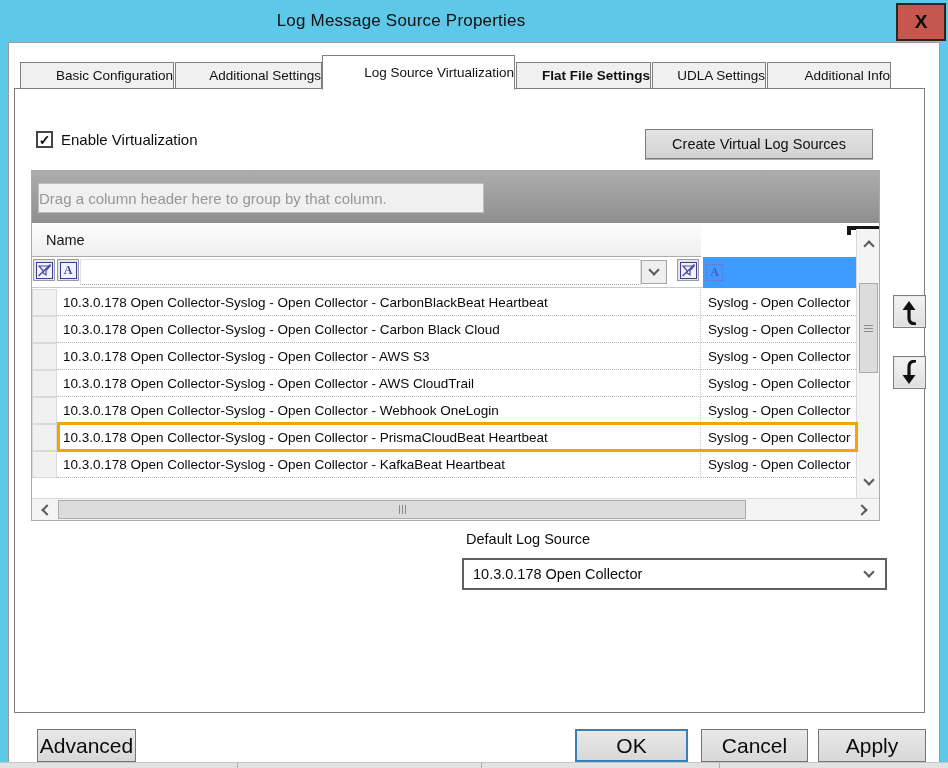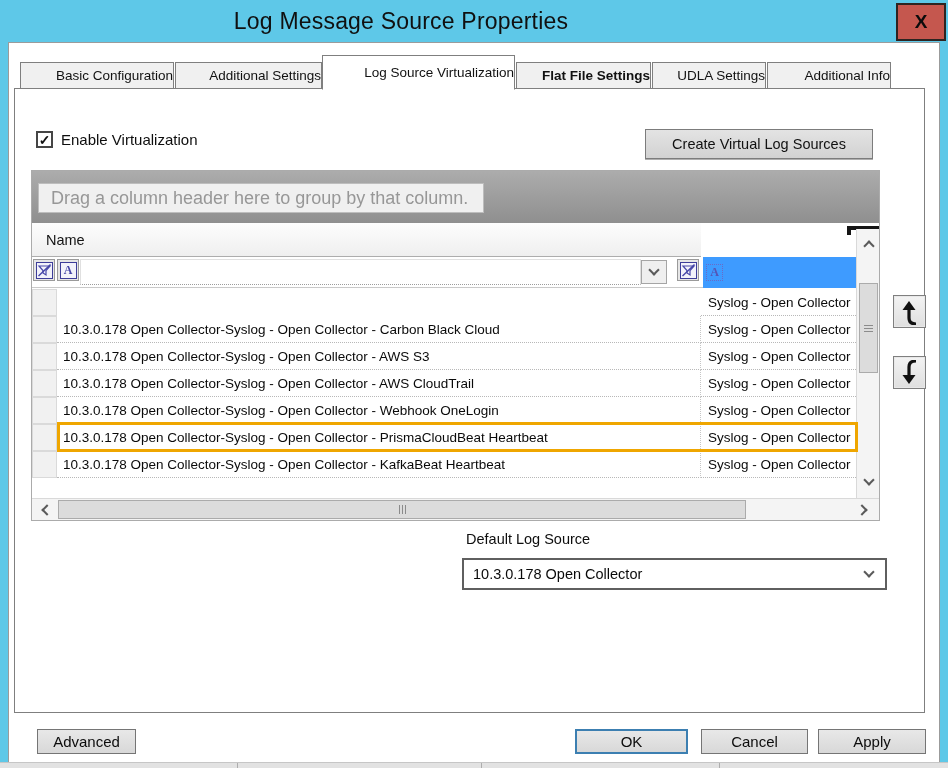--- a/index.html
+++ b/index.html
@@ -3,21 +3,21 @@
 <meta charset="utf-8">
 <style>
   * { margin:0; padding:0; box-sizing:border-box; }
   html,body { width:948px; height:768px; }
   body { font-family:"Liberation Sans", sans-serif; position:relative; background:#E4E4E4; overflow:hidden; }
 
   
   .screen { position:absolute; left:0; top:0; width:948px; height:768px; background:#5EC8E8; }
   .titlebar { position:absolute; left:0; top:0; width:948px; height:42px; background:#5EC8E8; }
   .title { position:absolute; left:0; top:0; width:802px; height:42px; display:flex; align-items:center; justify-content:center;
-           font-size:23px; color:#101010; letter-spacing:.2px; }
+           font-size:17px; color:#101010; letter-spacing:.2px; }
   .closebtn { position:absolute; left:896px; top:3px; width:50px; height:38px; background:#C5574E;
               border:2px solid #2E2421; display:flex; align-items:center; justify-content:center;
               font-size:19px; font-weight:bold; color:#0B0B0B; cursor:pointer; }
   .dialogbody { position:absolute; left:8px; top:42px; width:932px; height:720px; background:#FFFFFF; border:1px solid #9B9B9B; border-bottom:none; }
   .bottomstrip { position:absolute; left:0; top:762px; width:948px; height:6px; background:#E2E2E2; border-top:1px solid #C6C6C6; }
   .strip-tick { position:absolute; top:0; width:1px; height:6px; background:#ADADAD; }
 
   
   .tab { position:absolute; top:62px; height:27px; background:#F0F0F0; border:1px solid #7F7F7F;
          display:flex; align-items:center; justify-content:flex-end; font-size:13.5px; color:#111; cursor:pointer; z-index:3; }
@@ -29,21 +29,21 @@
               display:flex; align-items:center; justify-content:center; font-size:14px; font-weight:bold; color:#111; cursor:pointer; z-index:6;}
   .chk-label { position:absolute; left:61px; top:131px; font-size:15px; color:#0E0E0E; z-index:6; }
   .create-btn { position:absolute; left:645px; top:129px; width:228px; height:30px; background:linear-gradient(#E3E3E3,#D2D2D2);
                 border:1px solid #7C7C7C; box-shadow:0 1px 0 #AFAFAF; display:flex; align-items:center; justify-content:center;
                 font-size:14.5px; color:#111; cursor:pointer; z-index:6; }
 
   
   .grid { position:absolute; left:31px; top:170px; width:849px; height:351px; background:#FFF; border:1px solid #ABABAB; z-index:6; }
   .groupbar { position:absolute; left:0; top:0; width:847px; height:52px; background:linear-gradient(#ACACAC,#8F8F8F); }
   .grouphint { position:absolute; left:6px; top:12px; width:446px; height:30px; background:#F0F0F0; border:1px solid #BDBDBD;
-               display:flex; align-items:center; padding-left:12px; font-size:18px; color:#979797; }
+               display:flex; align-items:center; padding-left:0; font-size:15px; color:#979797; }
   .hdr { position:absolute; top:52px; height:34px; background:linear-gradient(#FDFDFD,#EFEFEF); border-bottom:1px solid #ADADAD;
          display:flex; align-items:center; font-size:14.5px; color:#141414; cursor:pointer; }
   .hdr-name { left:0; width:669px; padding-left:14px; }
   .hdr-type { left:669px; width:155px; padding-left:7px; border-left:1px solid #D8D8D8; }
   .corner-mark { position:absolute; left:815px; top:55px; width:32px; height:9px; border-top:4px solid #151515; border-left:4px solid #151515; }
 
   
   .filter-row { position:absolute; left:0; top:86px; width:824px; height:31px; background:#FFF; border-bottom:1px solid #C9C9C9; }
   .fbtn { position:absolute; top:2px; width:22px; height:22px; background:#E6E6E6; border:1px solid #9A9A9A;
           display:flex; align-items:center; justify-content:center; cursor:pointer; }
@@ -92,22 +92,22 @@
              border:1px solid #7F7F7F; box-shadow:0 0 0 1px #E8E8E8 inset; display:flex; align-items:center; justify-content:center;
              cursor:pointer; z-index:6; }
 
   
   .dls-label { position:absolute; left:466px; top:531px; font-size:14.5px; color:#0E0E0E; z-index:6; }
   .dls-combo { position:absolute; left:462px; top:558px; width:425px; height:32px; background:#FFF; border:2px solid #5F5F5F;
                display:flex; align-items:center; padding-left:9px; font-size:14.5px; color:#0A0A0A; cursor:pointer; z-index:6; }
   .dls-chev { position:absolute; right:12px; top:12px; }
 
   
-  .footbtn { position:absolute; top:729px; height:25px; background:linear-gradient(#E8E8E8,#D8D8D8); border:1px solid #757575;
-             display:flex; align-items:center; justify-content:center; font-size:15px; color:#0C0C0C; cursor:pointer; z-index:6; }
+  .footbtn { position:absolute; top:729px; height:33px; background:linear-gradient(#E8E8E8,#D8D8D8); border:1px solid #757575;
+             display:flex; align-items:center; justify-content:center; font-size:21px; color:#0C0C0C; cursor:pointer; z-index:6; }
   .footbtn.default { border:2px solid #3C7FB1; }
 
   svg { display:block; }
 </style>
 </head>
 <body>
 
 <div class="screen">
 
   <div class="titlebar">
@@ -187,20 +187,21 @@
       </div>
       <div class="bluecell">
         <span class="ficon-box">
           <span class="ficon-a">A</span>
         </span>
       </div>
     </div>
 
     <div class="grow" style="top:118px;">
       <div class="rowsel"></div>
+      <div class="cell cell-name">10.3.0.178 Open Collector-Syslog - Open Collector - CarbonBlackBeat Heartbeat</div>
       <div class="cell cell-type">Syslog - Open Collector</div>
     </div>
     <div class="grow" style="top:145px;">
       <div class="rowsel"></div>
       <div class="cell cell-name">10.3.0.178 Open Collector-Syslog - Open Collector - Carbon Black Cloud</div>
       <div class="cell cell-type">Syslog - Open Collector</div>
     </div>
     <div class="grow" style="top:172px;">
       <div class="rowsel"></div>
       <div class="cell cell-name">10.3.0.178 Open Collector-Syslog - Open Collector - AWS S3</div>

